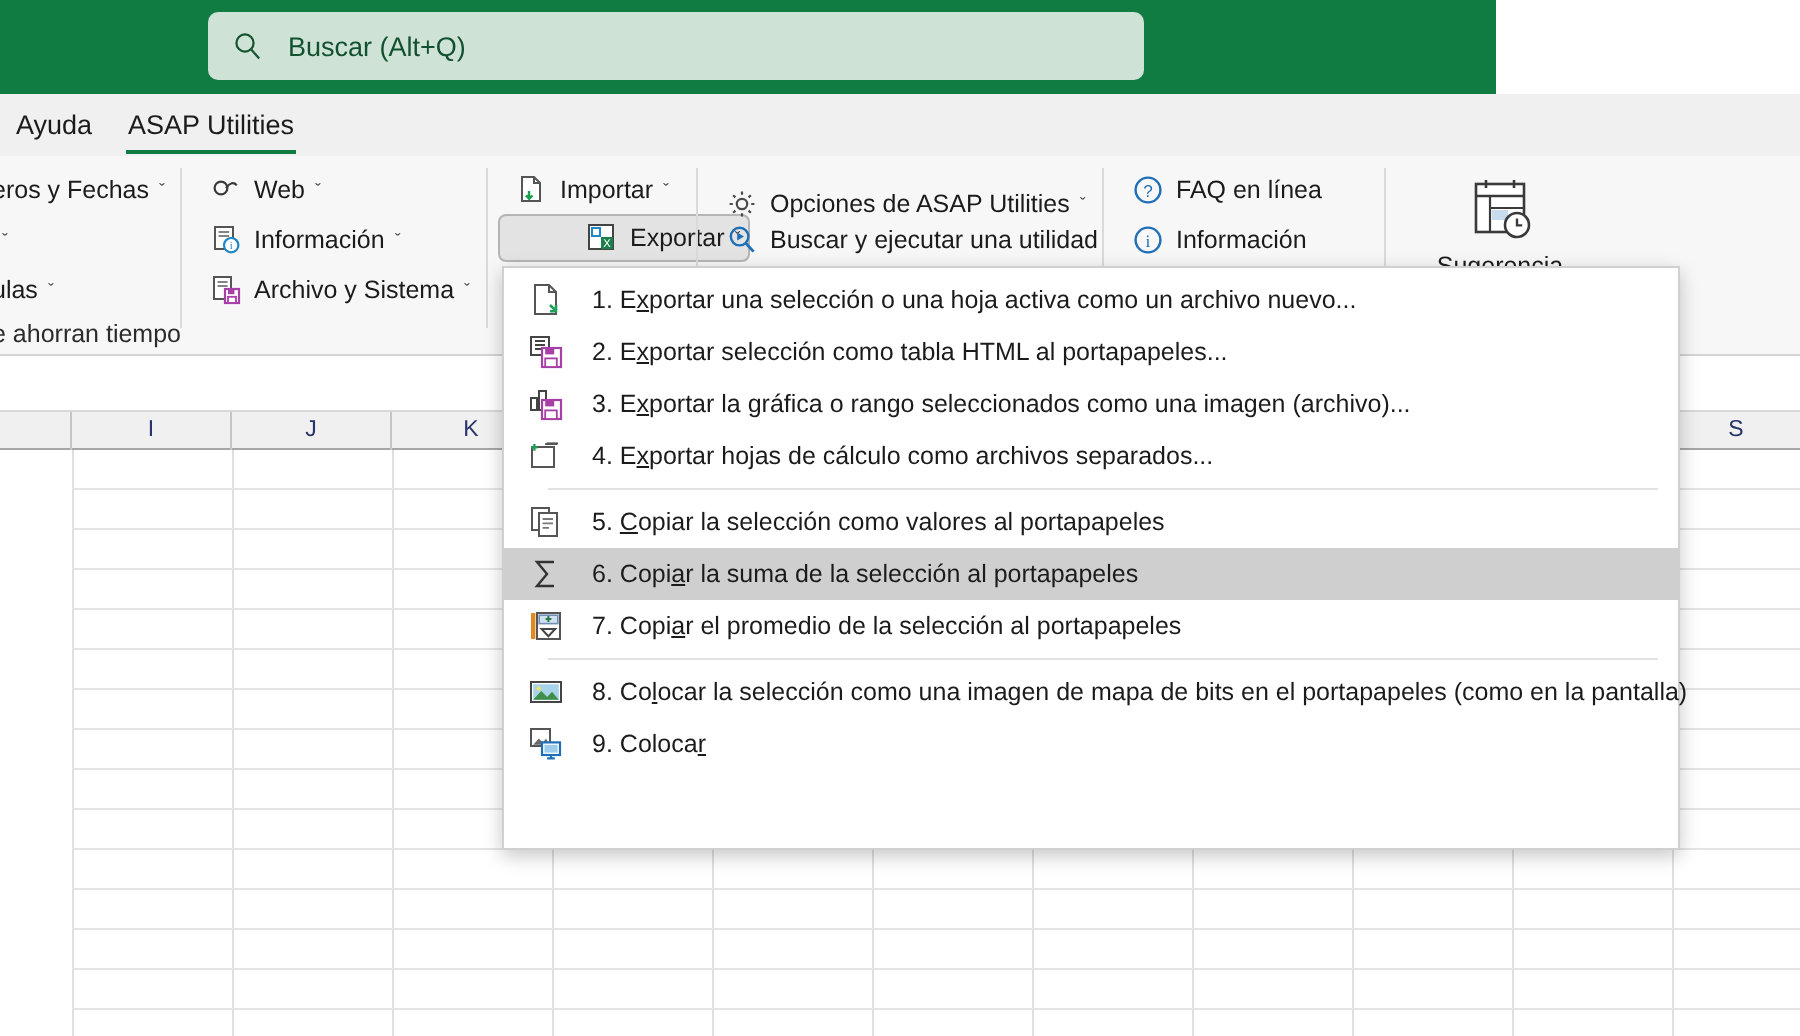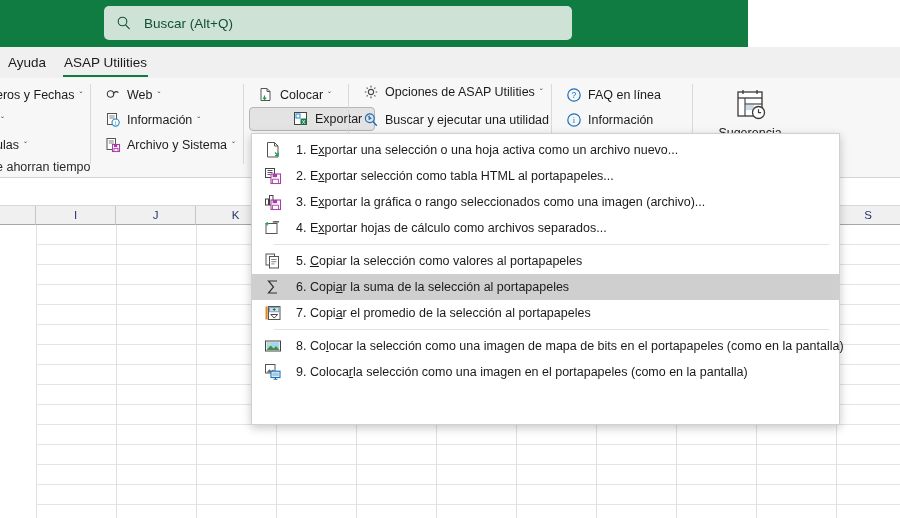--- a/index.html
+++ b/index.html
@@ -197,39 +197,39 @@
     <div class="rb-sep" style="left:243px;"></div>
 
     <div class="rb-item" style="left:253px; top:5px;">
       <span class="ic">
         <svg width="16" height="16" viewBox="0 0 16 16">
           <path d="M3 1.5 h6 l3 3 v9 h-9 z" fill="#fff" stroke="#555" stroke-width="1"></path>
           <path d="M9 1.5 v3 h3" fill="none" stroke="#555" stroke-width="1"></path>
           <path d="M6.5 8.5 v3.5 M5 10.7 l1.6 1.7 1.6-1.7" fill="none" stroke="#1a9e52" stroke-width="1.2"></path>
         </svg>
       </span>
-      <span>Colocar</span>
+      <span>Importar</span>
       <span class="chev">ˇ</span>
     </div>
     <div class="rb-item pressed" style="left:249px; top:29px;padding-left:42px;">
       <span class="ic">
         <svg width="16" height="16" viewBox="0 0 16 16">
           <rect x="1.5" y="1.5" width="12" height="12" fill="#fff" stroke="#444" stroke-width="1"></rect>
           <rect x="3" y="3" width="4" height="4" fill="none" stroke="#1e88c7" stroke-width="1"></rect>
           <rect x="7.5" y="7.5" width="6" height="6" fill="#1a7f4b"></rect>
           <text x="10.5" y="12.6" font-size="5.6" fill="#fff" text-anchor="middle" font-family="Liberation Sans, sans-serif">X</text>
         </svg>
       </span>
       <span>Exportar</span>
       <span class="chev">ˇ</span>
     </div>
 
     <div class="rb-sep" style="left:348px;"></div>
 
-    <div class="rb-item" style="left:358px; top:2px;">
+    <div class="rb-item" style="left:358px; top:12px;">
       <span class="ic">
         <svg width="16" height="16" viewBox="0 0 16 16">
           <g fill="none" stroke="#4a4a4a" stroke-width="1.1">
             <circle cx="8" cy="8" r="2.6"></circle>
             <path d="M8 1.8 v1.6 M8 12.6 v1.6 M1.8 8 h1.6 M12.6 8 h1.6
                      M3.6 3.6 l1.1 1.1 M11.3 11.3 l1.1 1.1
                      M12.4 3.6 l-1.1 1.1 M4.7 11.3 l-1.1 1.1"></path>
           </g>
         </svg>
       </span>
@@ -441,19 +441,19 @@
     <div class="mi">
       <span class="mic">
         <svg width="18" height="18" viewBox="0 0 18 18">
           <rect x="1.5" y="1.5" width="9.5" height="8.5" fill="#fff" stroke="#555" stroke-width="1"></rect>
           <path d="M2.6 9.4 l2.8-3.2 2 2 1.6-1.8 2 3 z" fill="#6a6a6a"></path>
           <rect x="7" y="8.2" width="9" height="6.3" fill="#fff" stroke="#1e6fb8" stroke-width="1.1"></rect>
           <rect x="8.2" y="9.4" width="6.6" height="3.9" fill="#9dcdea"></rect>
           <path d="M11.5 14.5 v1.6 M9.6 16.2 h3.8" stroke="#1e6fb8" stroke-width="1.1"></path>
         </svg>
       </span>
-      <span>9.</span>&nbsp;<span>Coloca</span><u>r</u><span> la selección como una imagen en el portapapeles (como en la pantalla)</span>
+      <span>9.</span>&nbsp;<span>Coloca</span><u>r</u>
     </div>
 
 
   </div>
 
 </div>
 
 </body></html>

